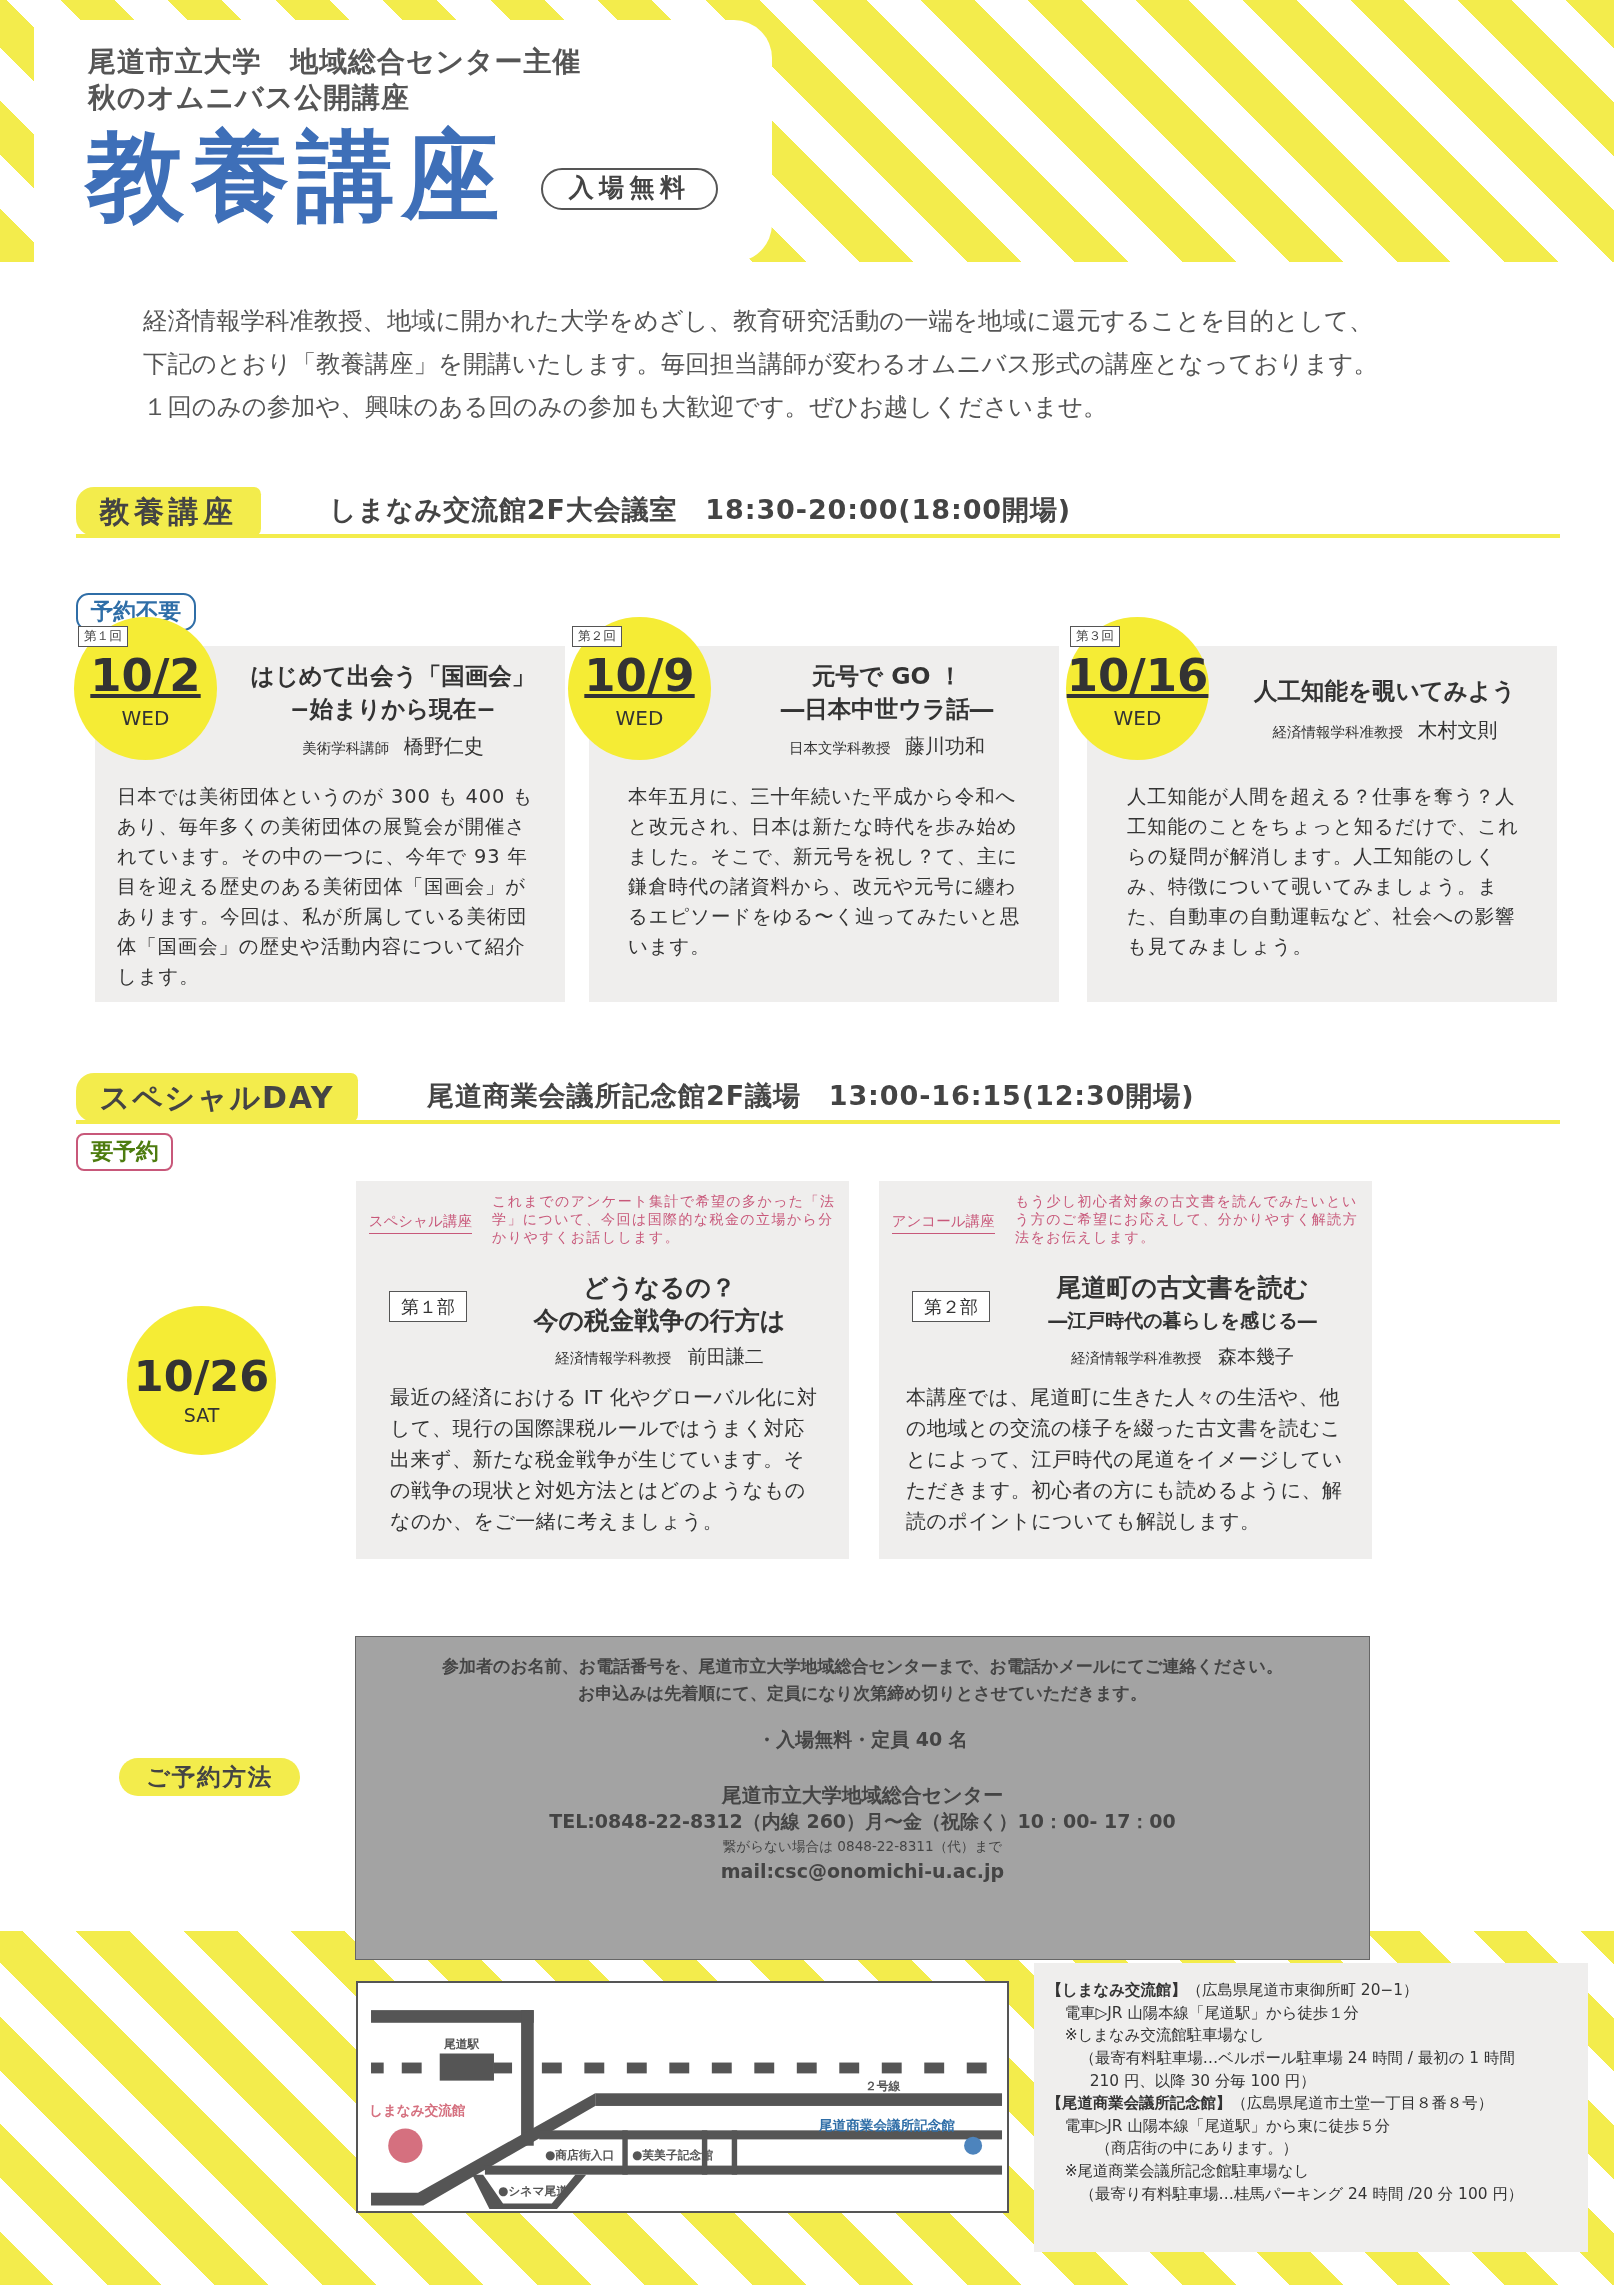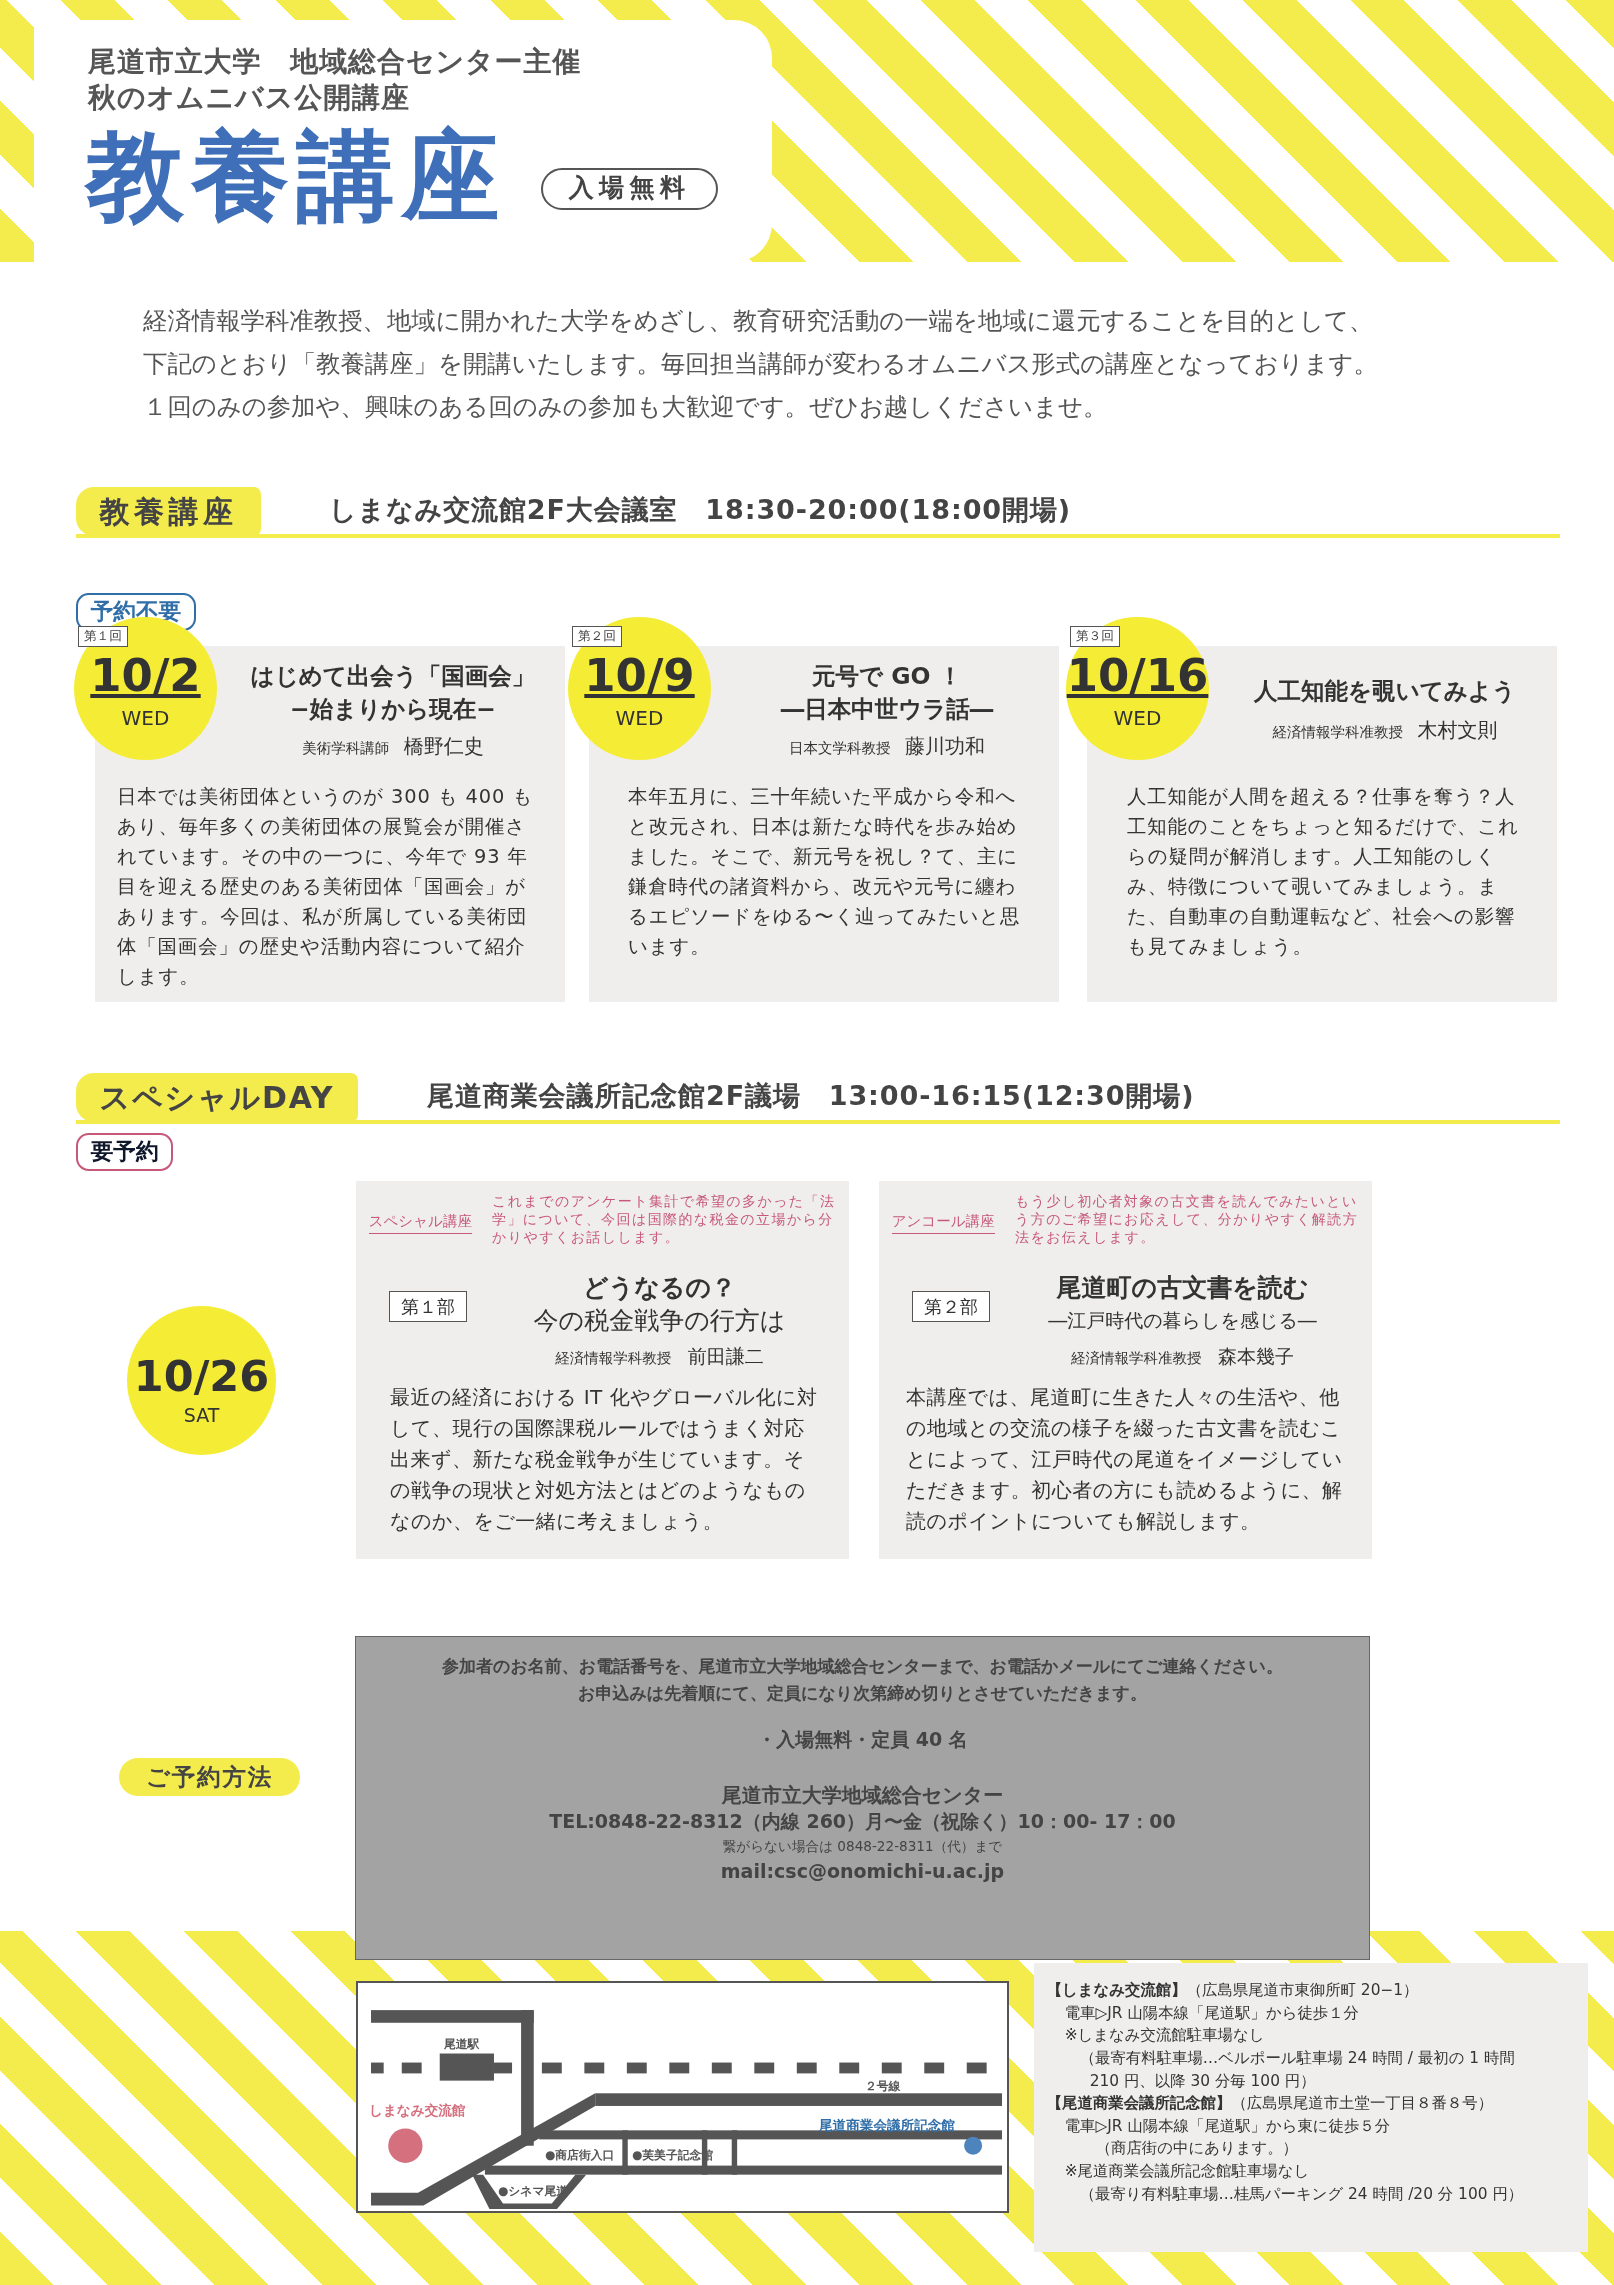--- a/index.html
+++ b/index.html
@@ -32,21 +32,21 @@
   .sec-head { position: absolute; left: 76px; width: 1484px; height: 51px; border-bottom: 4.5px solid #f3ec4c; }
   .sec-head .pill {
     position: absolute; left: 0; top: 0; height: 49px; background: #f3ec4c;
     border-radius: 18px 7.2px 7.2px 18px; font-size: 30px; font-weight: bold; color: #444;
     line-height: 49px; padding: 0 23.5px; letter-spacing: 4.5px;
   }
   .sec-head .info { position: absolute; top: 5.4px; font-size: 27px; font-weight: bold; color: #444; letter-spacing: 0.9px; }
 
   .tag { position: absolute; left: 76px; height: 38px; border: 2.7px solid; border-radius: 12.7px; font-size: 22.6px; font-weight: bold; line-height: 33px; padding: 0 12.7px; }
   .tag.blue { color: #2f6ea7; border-color: #2f6ea7; }
-  .tag.pink { color: #0f172a; border-color: #c8587a; }
+  .tag.pink { color: #4d7c0f; border-color: #c8587a; border-radius: 8px; }
 
   .lecture { position: absolute; top: 617px; width: 470px; height: 385px; }
   .lecture .box { position: absolute; left: 32px; top: 29px; width: 470px; height: 356px; background: #efeeed; }
   .lecture .circle { position: absolute; left: 11px; top: 0; width: 143px; height: 143px; border-radius: 50%; background: #f5ec35; }
   .lecture .num { position: absolute; left: 14.5px; top: 9px; border: 1.4px solid #555; background: #fff; font-size: 12.7px; padding: 0.9px 5.4px; color: #444; z-index: 3; }
   .lecture .date { position: absolute; left: 11px; top: 36px; width: 143px; text-align: center; font-size: 45px; font-weight: bold; color: #333; line-height: 1; text-decoration: underline; }
   .lecture .dow { position: absolute; left: 11px; top: 89px; width: 143px; text-align: center; font-size: 20px; color: #333; }
   .lecture .ttl { position: absolute; left: 158px; top: 43px; width: 344px; text-align: center; font-size: 23.5px; font-weight: bold; color: #333; line-height: 33px; }
   .lecture .lect { position: absolute; left: 158px; width: 344px; text-align: center; color: #333; }
   .lecture .lect .dept { font-size: 14.5px; margin-right: 14.5px; }
@@ -55,21 +55,21 @@
 
   .sp-circle { position: absolute; left: 127px; top: 1306px; width: 149px; height: 149px; border-radius: 50%; background: #f5ec35; }
   .sp-circle .date { position: absolute; top: 49px; width: 100%; text-align: center; font-size: 43px; font-weight: bold; color: #333; line-height: 1; }
   .sp-circle .dow { position: absolute; top: 98px; width: 100%; text-align: center; font-size: 19px; color: #333; }
 
   .sp-box { position: absolute; top: 1181px; width: 493px; height: 378px; background: #efeeed; }
   .sp-box .kind { position: absolute; left: 12.7px; top: 31px; font-size: 14.5px; color: #c8587a; border-bottom: 1.8px solid #c8587a; padding-bottom: 1.8px; }
   .sp-box .note { position: absolute; left: 136px; top: 11px; width: 348px; font-size: 14px; color: #c8587a; line-height: 18px; letter-spacing: 1.4px; }
   .sp-box .part { position: absolute; left: 33px; top: 110px; border: 1.4px solid #555; background: #fff; font-size: 18px; padding: 2.7px 11px; color: #333; }
   .sp-box .ttl1 { position: absolute; left: 136px; top: 90px; width: 335px; text-align: center; font-size: 25px; font-weight: bold; color: #333; line-height: 33px; }
-  .sp-box .ttl2 { position: absolute; left: 136px; top: 123px; width: 335px; text-align: center; font-size: 25px; font-weight: normal; color: #333; }
+  .sp-box .ttl2 { position: absolute; left: 136px; top: 123px; width: 335px; text-align: center; font-size: 25px; font-weight: bold; color: #333; }
   .sp-box .ttl2.small { font-size: 19px; top: 127px; }
   .sp-box .lect { position: absolute; left: 136px; top: 163px; width: 335px; text-align: center; color: #333; }
   .sp-box .lect .dept { font-size: 14.5px; margin-right: 16.3px; }
   .sp-box .lect .nm { font-size: 19px; }
   .sp-box .body { position: absolute; left: 34px; top: 201px; width: 434px; font-size: 20px; line-height: 31px; color: #333; letter-spacing: 0.5px; }
 
   .howto-pill { position: absolute; left: 119px; top: 1758px; width: 181px; height: 38px; background: #f3ec4c; border-radius: 19px; font-size: 23.5px; font-weight: bold; color: #444; text-align: center; line-height: 38px; letter-spacing: 1.8px; }
 
   .contact { position: absolute; left: 355px; top: 1636px; width: 1015px; height: 324px; border: 1.8px solid #666; background: #a3a3a3; text-align: center; color: #444; }
   .contact .l { position: absolute; left: 0; width: 100%; }

